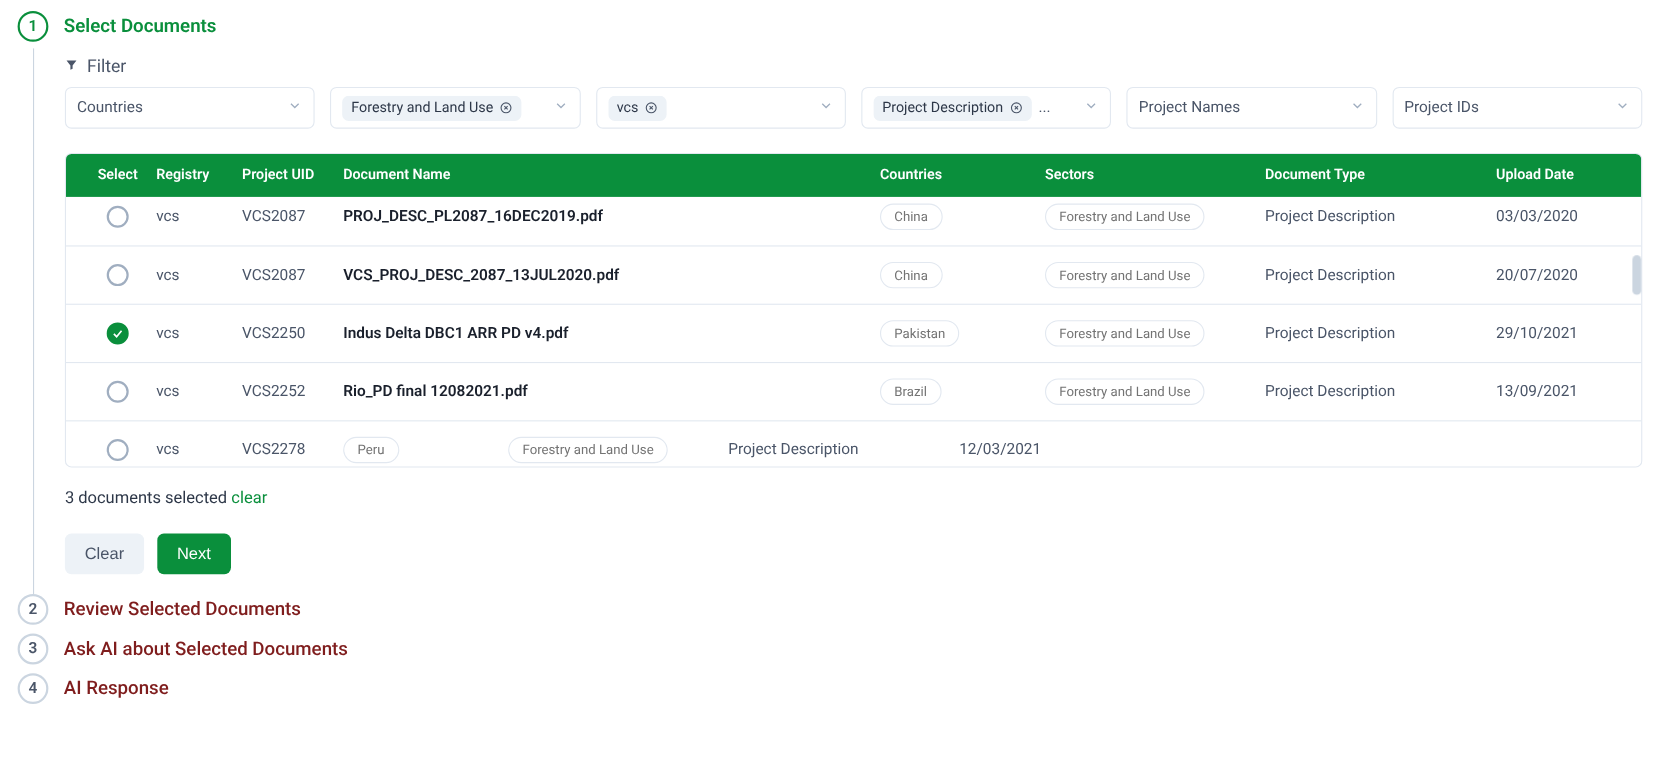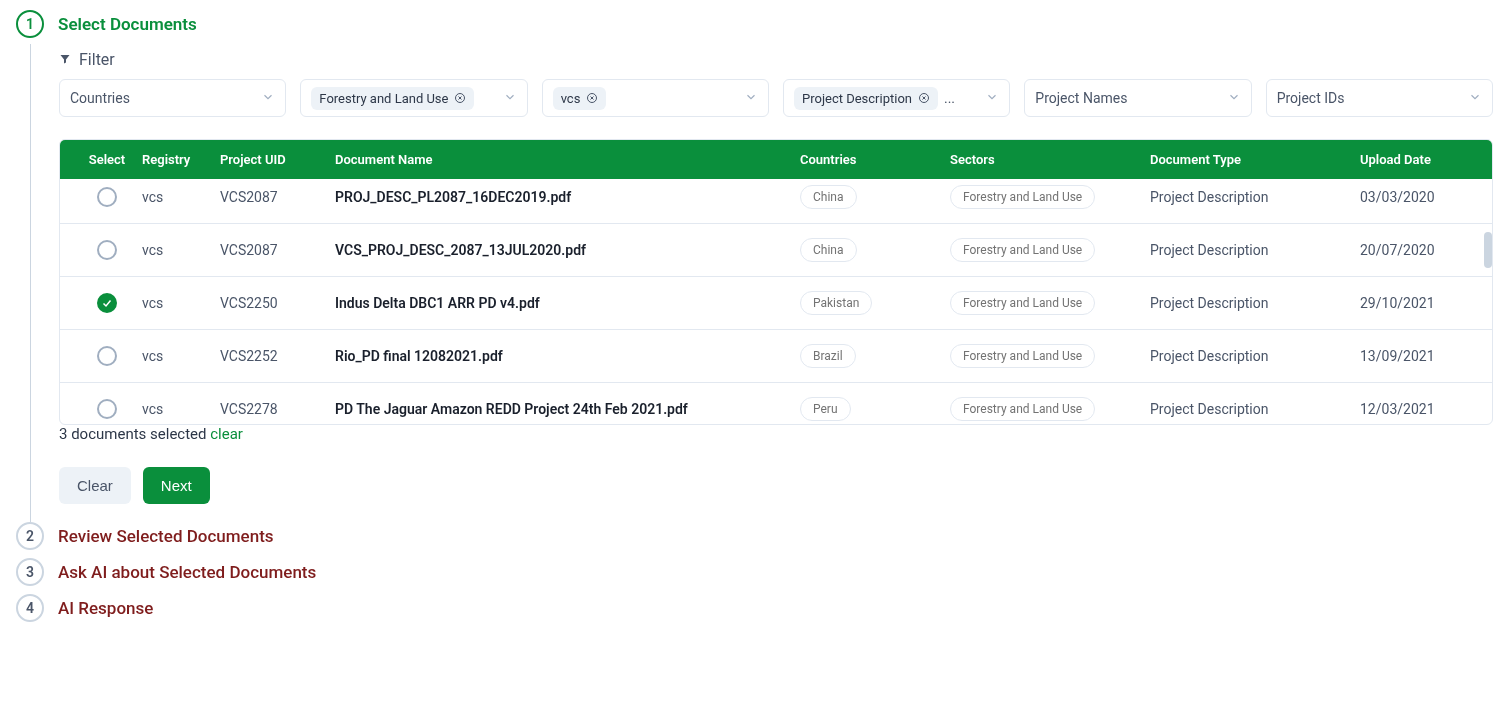--- a/index.html
+++ b/index.html
@@ -125,21 +125,21 @@
   }
   .trow {
     display: flex;
     border-bottom: 1px solid #e2e8f0;
     padding: 14px 12px;
     align-items: center;
   }
   .trow:first-child { padding-top: 6px; } 
   .col-select { width: 70px; flex-shrink: 0; display:flex; justify-content:center; }
   .col-registry { width: 78px; flex-shrink: 0; }
-  .col-uid { width: 115px; flex-shrink: 0; }
+  .col-uid { width: 92px; flex-shrink: 0; }
   .col-docname { flex: 1 1 0; min-width: 0; font-weight: 600; color: #1a202c;}
   .col-countries { width: 150px; flex-shrink: 0; }
   .col-sectors { width: 200px; flex-shrink: 0; }
   .col-doctype { width: 210px; flex-shrink: 0; }
   .col-upload { width: 120px; flex-shrink: 0; }
   .thead-row .col-docname,
   .thead-row .col-select { font-weight: 600; color: #fff;}
   .thead-row div { font-weight:600;}
   .trow .col-registry, .trow .col-uid, .trow .col-doctype, .trow .col-upload {
     color: #4a5568;
@@ -166,21 +166,21 @@
   .radio.checked svg { width: 12px; height: 12px; }
 
   .scroll-stub {
     position: absolute;
     right: 0; top: 92px;
     width: 8px; height: 36px;
     background: #cbd5e0;
     border-radius: 4px;
   }
 
-  .sel-count { color: #2d3748; font-size: 15px; }
+  .sel-count { margin-top: 18px; color: #2d3748; font-size: 15px; }
   .sel-count a { color: #0a8f3c; text-decoration: none; cursor: pointer; }
 
   .btn-row { margin-top: 24px; display: flex; gap: 12px; }
   .btn {
     padding: 10px 18px; border-radius: 6px; border: none; font-size: 15px;
     cursor: pointer; font-weight: 500;
   }
   .btn.secondary { background: #edf2f7; color: #4a5568; }
   .btn.primary { background: #0a8f3c; color: #fff; }
 </style>
@@ -361,21 +361,20 @@
               <div class="col-sectors"><span class="pill">Forestry and Land Use</span></div>
               <div class="col-doctype">Project Description</div>
               <div class="col-upload">13/09/2021</div>
             </div>
             <div class="trow">
               <div class="col-select">
                 <span class="radio"></span>
               </div>
               <div class="col-registry">vcs</div>
               <div class="col-uid">VCS2278</div>
-              <div class="col-docname">PD The Jaguar Amazon REDD Project 24th Feb 2021.pdf</div>
               <div class="col-countries"><span class="pill">Peru</span></div>
               <div class="col-sectors"><span class="pill">Forestry and Land Use</span></div>
               <div class="col-doctype">Project Description</div>
               <div class="col-upload">12/03/2021</div>
             </div>
           </div>
         <div class="scroll-stub"></div>
       </div>
 
       <div class="sel-count">

